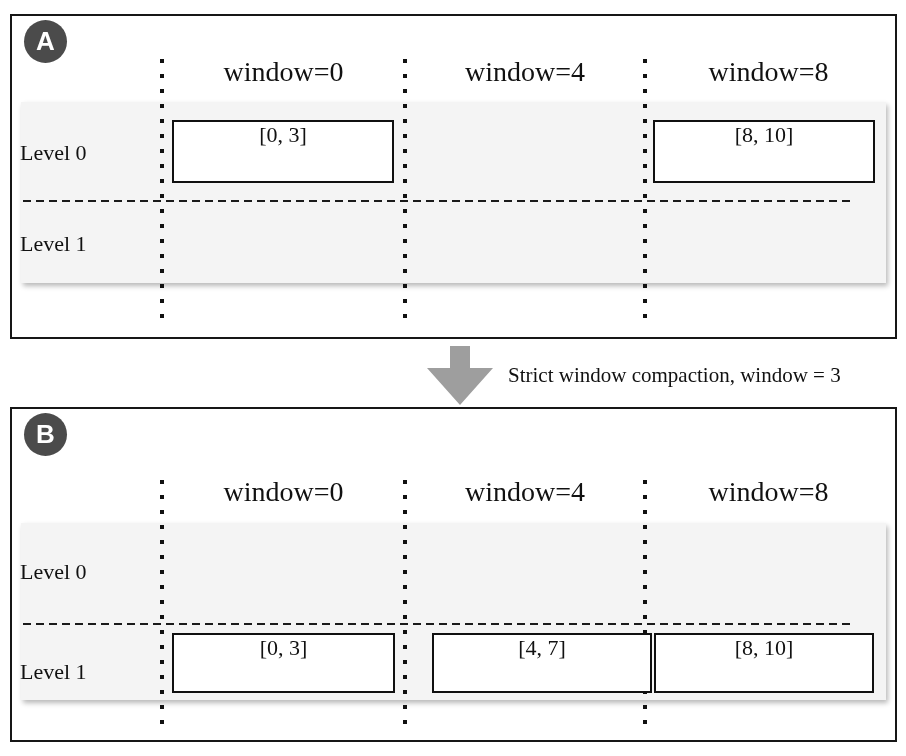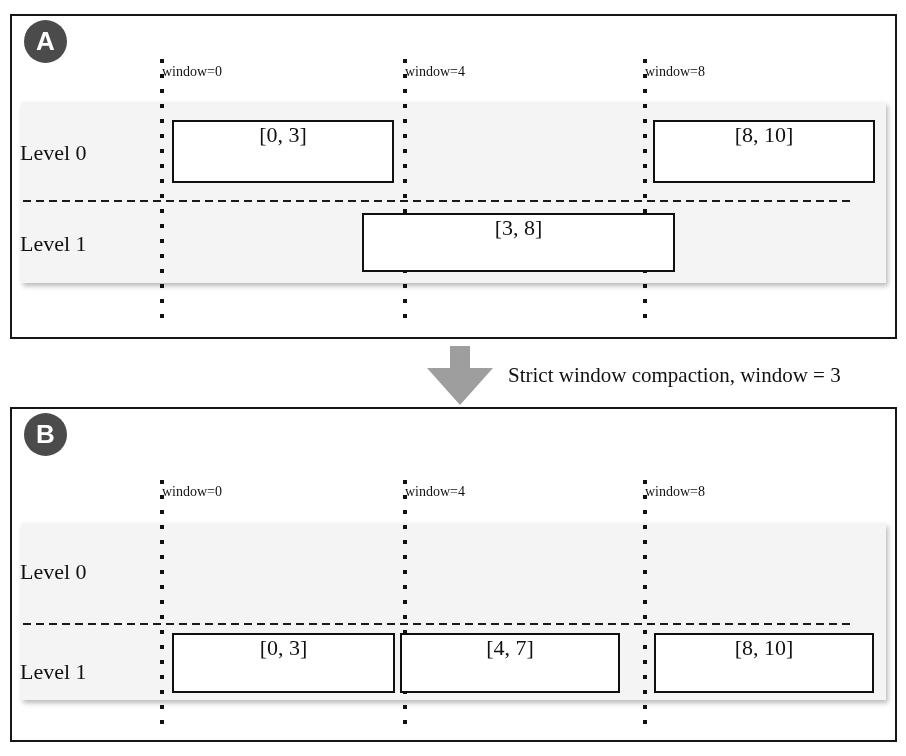--- a/index.html
+++ b/index.html
@@ -55,22 +55,22 @@
     width: 829px;
     height: 2px;
     background-image: repeating-linear-gradient(
       to right, #1a1a1a 0px, #1a1a1a 8px, transparent 8px, transparent 13px);
     z-index: 3;
   }
   .colhead {
     position: absolute;
     height: 28px;
     line-height: 28px;
-    text-align: left;
-    font-size: 14px;
+    text-align: center;
+    font-size: 28px;
     z-index: 2;
   }
   .rowlabel {
     position: absolute;
     left: 8px;
     width: 141px;
     height: 28px;
     line-height: 28px;
     text-align: left;
     font-size: 22px;
@@ -129,23 +129,20 @@
     <div class="rowlabel" style="top:214px;">Level 1</div>
 
     <div class="dashline" style="top:184px;"></div>
 
     <div class="rangebox" style="left:160px; top:104px; width:222px; height:63px;">
       <span>[0, 3]</span>
     </div>
     <div class="rangebox" style="left:641px; top:104px; width:222px; height:63px;">
       <span>[8, 10]</span>
     </div>
-    <div class="rangebox" style="left:350px; top:197px; width:313px; height:59px;">
-      <span>[3, 8]</span>
-    </div>
   </section>
 
   <div class="arrow-wrap">
     <svg width="66" height="59" viewBox="0 0 66 59" xmlns="http://www.w3.org/2000/svg">
       <polygon points="23,0 43,0 43,22 66,22 33,59 0,22 23,22" fill="#9e9e9e"></polygon>
     </svg>
   </div>
   <div class="transition-label">Strict window compaction, window = 3</div>
 
   <section class="panel" style="top:407px; height:335px;">
@@ -164,21 +161,21 @@
     <div class="colhead" style="left:633px; width:247px; top:69px;">window=8</div>
 
     <div class="rowlabel" style="top:149px;">Level 0</div>
     <div class="rowlabel" style="top:249px;">Level 1</div>
 
     <div class="dashline" style="top:214px;"></div>
 
     <div class="rangebox" style="left:160px; top:224px; width:223px; height:60px;">
       <span>[0, 3]</span>
     </div>
-    <div class="rangebox" style="left:388px; top:224px; width:220px; height:60px;">
+    <div class="rangebox" style="left:420px; top:224px; width:220px; height:60px;">
       <span>[4, 7]</span>
     </div>
     <div class="rangebox" style="left:642px; top:224px; width:220px; height:60px;">
       <span>[8, 10]</span>
     </div>
   </section>
 
 </div>
 
 </body></html>

